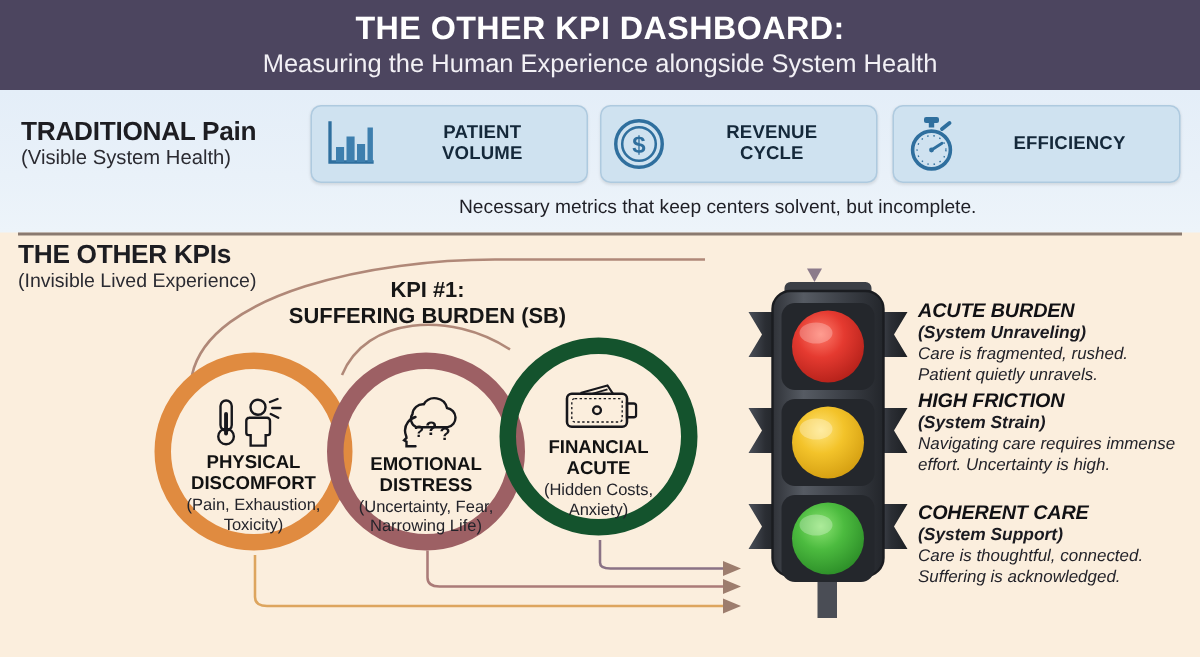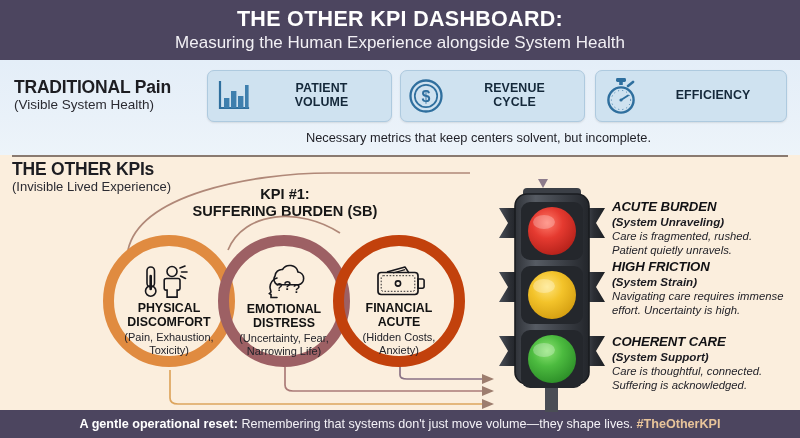--- a/index.html
+++ b/index.html
@@ -111,21 +111,21 @@
   .ring .rtitle {
     font-size: 12.4px; font-weight: bold; color: #121212;
     text-align: center; line-height: 1.1; margin-top: 3px;
   }
   .ring .rsub {
     font-size: 11px; color: #23232a; text-align: center;
     line-height: 1.12; margin-top: 2px;
   }
   #ring-physical  { left: 103px; top: 235px; width: 132px; height: 132px; border: 11px solid #e08b40; }
   #ring-emotional { left: 218px; top: 235px; width: 132px; height: 132px; border: 11px solid #9d6064; }
-  #ring-financial { left: 333px; top: 235px; width: 132px; height: 132px; border: 11px solid #c2410c; }
+  #ring-financial { left: 333px; top: 225px; width: 132px; height: 132px; border: 11px solid #14532d; }
 
   #ring-emotional { z-index: 3; }
   #ring-physical  { z-index: 2; }
   #ring-financial { z-index: 4; }
 
   
   .traffic { position: absolute; left: 493px; top: 186px; z-index: 6; }
 
   
   .outcome { position: absolute; left: 612px; width: 188px; font-style: italic; }
@@ -395,17 +395,14 @@
 
   <div class="outcome" id="outcome-3">
     <div class="ot">COHERENT CARE</div>
     <div class="os">(System Support)</div>
     <div class="od">
       <span>Care is thoughtful, connected.</span><br>
       <span>Suffering is acknowledged.</span>
     </div>
   </div>
 
-  <div class="footer">
-    <div class="footer-text"><b>A gentle operational reset:</b><span> Remembering that systems don't just move volume—they shape lives. </span><span class="tag">#TheOtherKPI</span></div>
-  </div>
 
 </div>
 
 </body></html>

